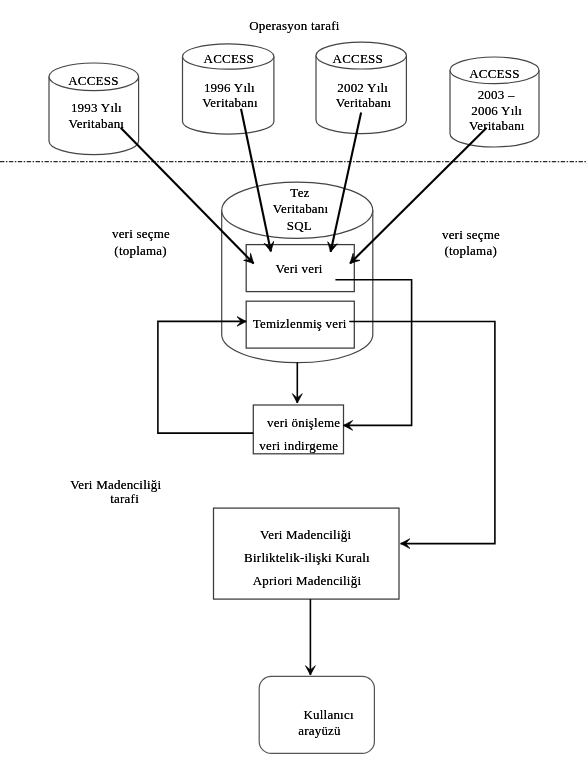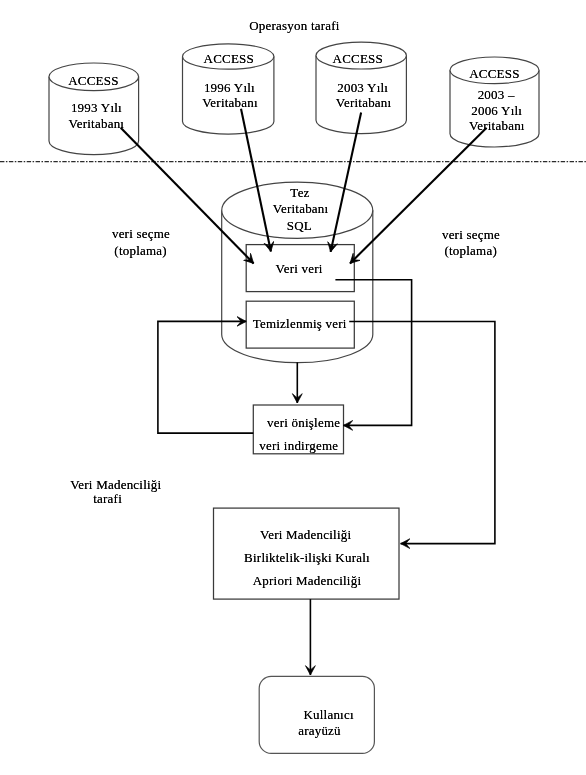--- a/index.html
+++ b/index.html
@@ -72,21 +72,21 @@
 
   <div class="txt ctr" style="left:92.8px;top:73.6px">ACCESS</div>
   <div class="txt ctr" style="left:95.8px;top:101.0px">1993 Yılı</div>
   <div class="txt ctr" style="left:95.8px;top:116.6px">Veritabanı</div>
 
   <div class="txt ctr" style="left:228.2px;top:51.8px">ACCESS</div>
   <div class="txt ctr" style="left:228.8px;top:80.8px">1996 Yılı</div>
   <div class="txt ctr" style="left:229.4px;top:96.0px">Veritabanı</div>
 
   <div class="txt ctr" style="left:357.2px;top:51.6px">ACCESS</div>
-  <div class="txt ctr" style="left:362.1px;top:80.8px">2003 Yılı</div>
+  <div class="txt ctr" style="left:362.1px;top:80.8px">2002 Yılı</div>
   <div class="txt ctr" style="left:363.0px;top:96.3px">Veritabanı</div>
 
   <div class="txt ctr" style="left:493.8px;top:66.7px">ACCESS</div>
   <div class="txt ctr" style="left:495.6px;top:87.6px">2003 –</div>
   <div class="txt ctr" style="left:496.1px;top:103.5px">2006 Yılı</div>
   <div class="txt ctr" style="left:496.3px;top:119.3px">Veritabanı</div>
 
   <div class="txt ctr" style="left:293.8px;top:18.7px">Operasyon tarafi</div>
 
   <div class="txt ctr" style="left:299.4px;top:185.8px">Tez</div>
@@ -106,14 +106,14 @@
   <div class="txt ctr" style="left:328px;top:707.9px">Kullanıcı</div>
   <div class="txt ctr" style="left:318.9px;top:723.5px">arayüzü</div>
 
   <div class="txt ctr" style="left:140.4px;top:227.2px">veri seçme</div>
   <div class="txt ctr" style="left:140.0px;top:243.9px">(toplama)</div>
 
   <div class="txt ctr" style="left:470.4px;top:227.8px">veri seçme</div>
   <div class="txt ctr" style="left:470.1px;top:244.3px">(toplama)</div>
 
   <div class="txt ctr" style="left:115.2px;top:477.6px">Veri Madenciliği</div>
-  <div class="txt ctr" style="left:107px;top:492.3px">tarafi</div>
+  <div class="txt ctr" style="left:124px;top:492.3px">tarafi</div>
 </div>
 
 </body></html>

